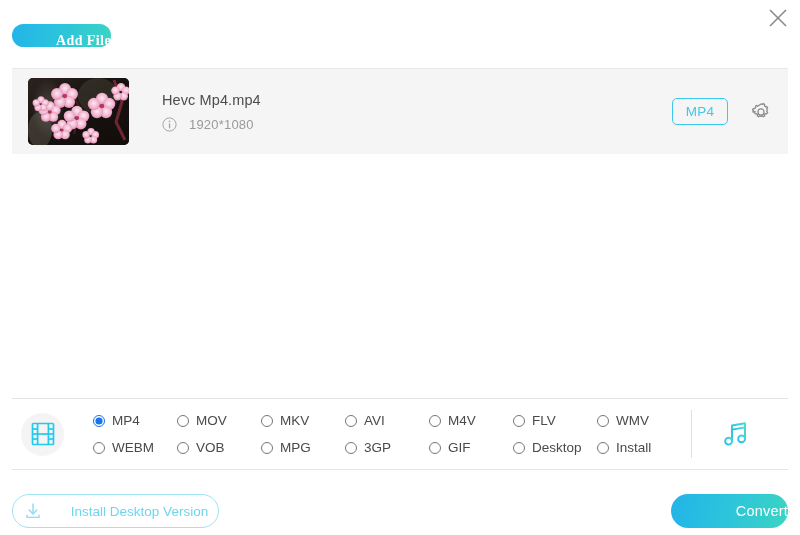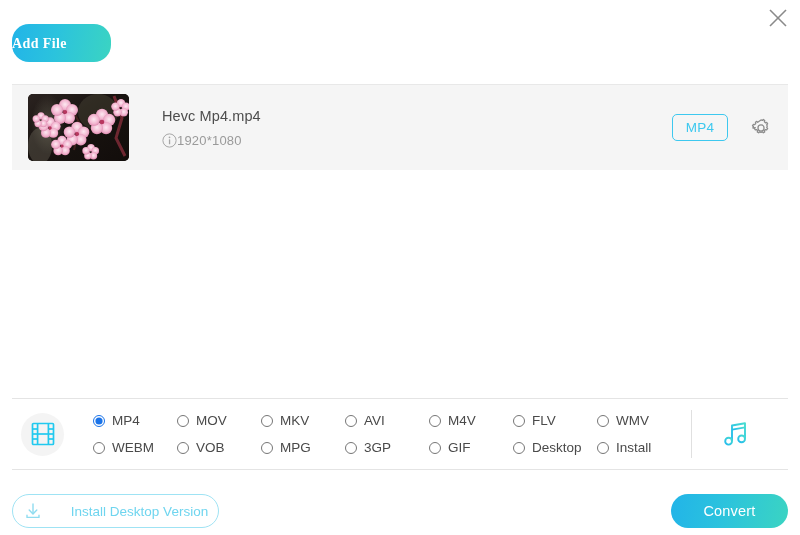--- a/index.html
+++ b/index.html
@@ -22,52 +22,52 @@
   .topbar {
     position: relative;
     height: 68px;
   }
 
   .add-file-btn {
     position: absolute;
     left: 12px;
     top: 24px;
     width: 99px;
-    height: 38px;
+    height: 23px;
     border: none;
     border-radius: 17px;
     background: linear-gradient(100deg, #22b4e8 0%, #2bc3dd 45%, #3bd4c2 100%);
     color: #ffffff;
     font-family: "Liberation Serif", serif;
     font-weight: bold;
     font-size: 14px;
     letter-spacing: .4px;
     cursor: pointer;
     line-height: 33px;
-    text-align: left;
+    text-align: right;
   }
 
   .close-btn {
     position: absolute;
     right: 9px;
     top: 5px;
     width: 26px;
     height: 26px;
     cursor: pointer;
     display: flex;
     align-items: center;
     justify-content: center;
   }
   .close-btn svg { display: block; }
 
   
   .file-list {
     position: absolute;
     left: 12px;
-    top: 84px;
+    top: 68px;
     width: 776px;
   }
 
   .file-row {
     height: 86px;
     background: #f5f5f5;
     border-top: 1px solid #e8e8e8;
     display: flex;
     align-items: center;
     padding: 0 16px 0 8px;
@@ -96,21 +96,21 @@
 
   .file-name {
     font-size: 14.5px;
     color: #4d4d4d;
     letter-spacing: .1px;
   }
 
   .file-sub {
     display: flex;
     align-items: center;
-    gap: 0;
+    gap: 12px;
   }
 
   .info-icon {
     width: 15px;
     height: 15px;
     flex: 0 0 auto;
   }
   .info-icon svg { display: block; }
 
   .file-res {
@@ -258,20 +258,21 @@
     top: 12px;
     width: 117px;
     height: 34px;
     border: none;
     border-radius: 18px;
     background: linear-gradient(100deg, #22b4e8 0%, #2bc3dd 45%, #3bd4c2 100%);
     color: #ffffff;
     font-size: 14.5px;
     cursor: pointer;
     letter-spacing: .2px;
+    text-align: right;
   }
 </style>
 </head>
 <body>
 
 <div class="topbar">
 
   <button class="add-file-btn">Add File</button>
 
   <div class="close-btn">

